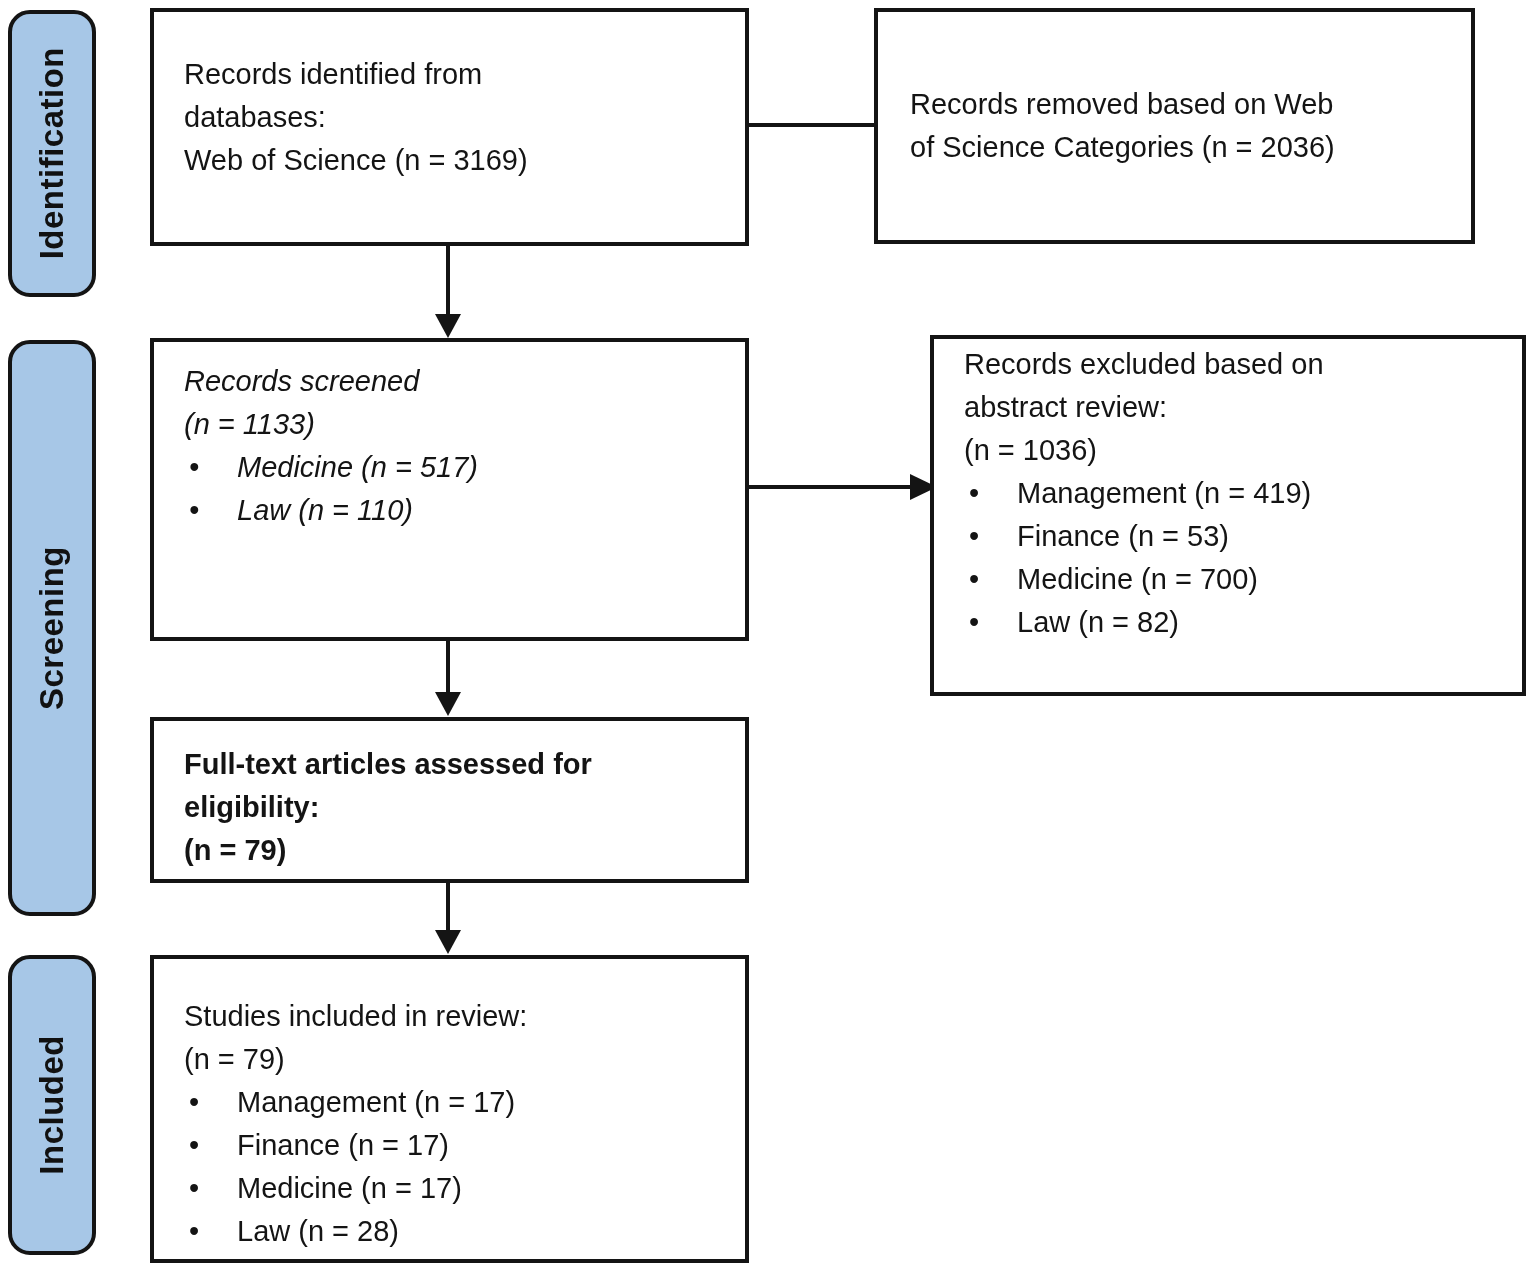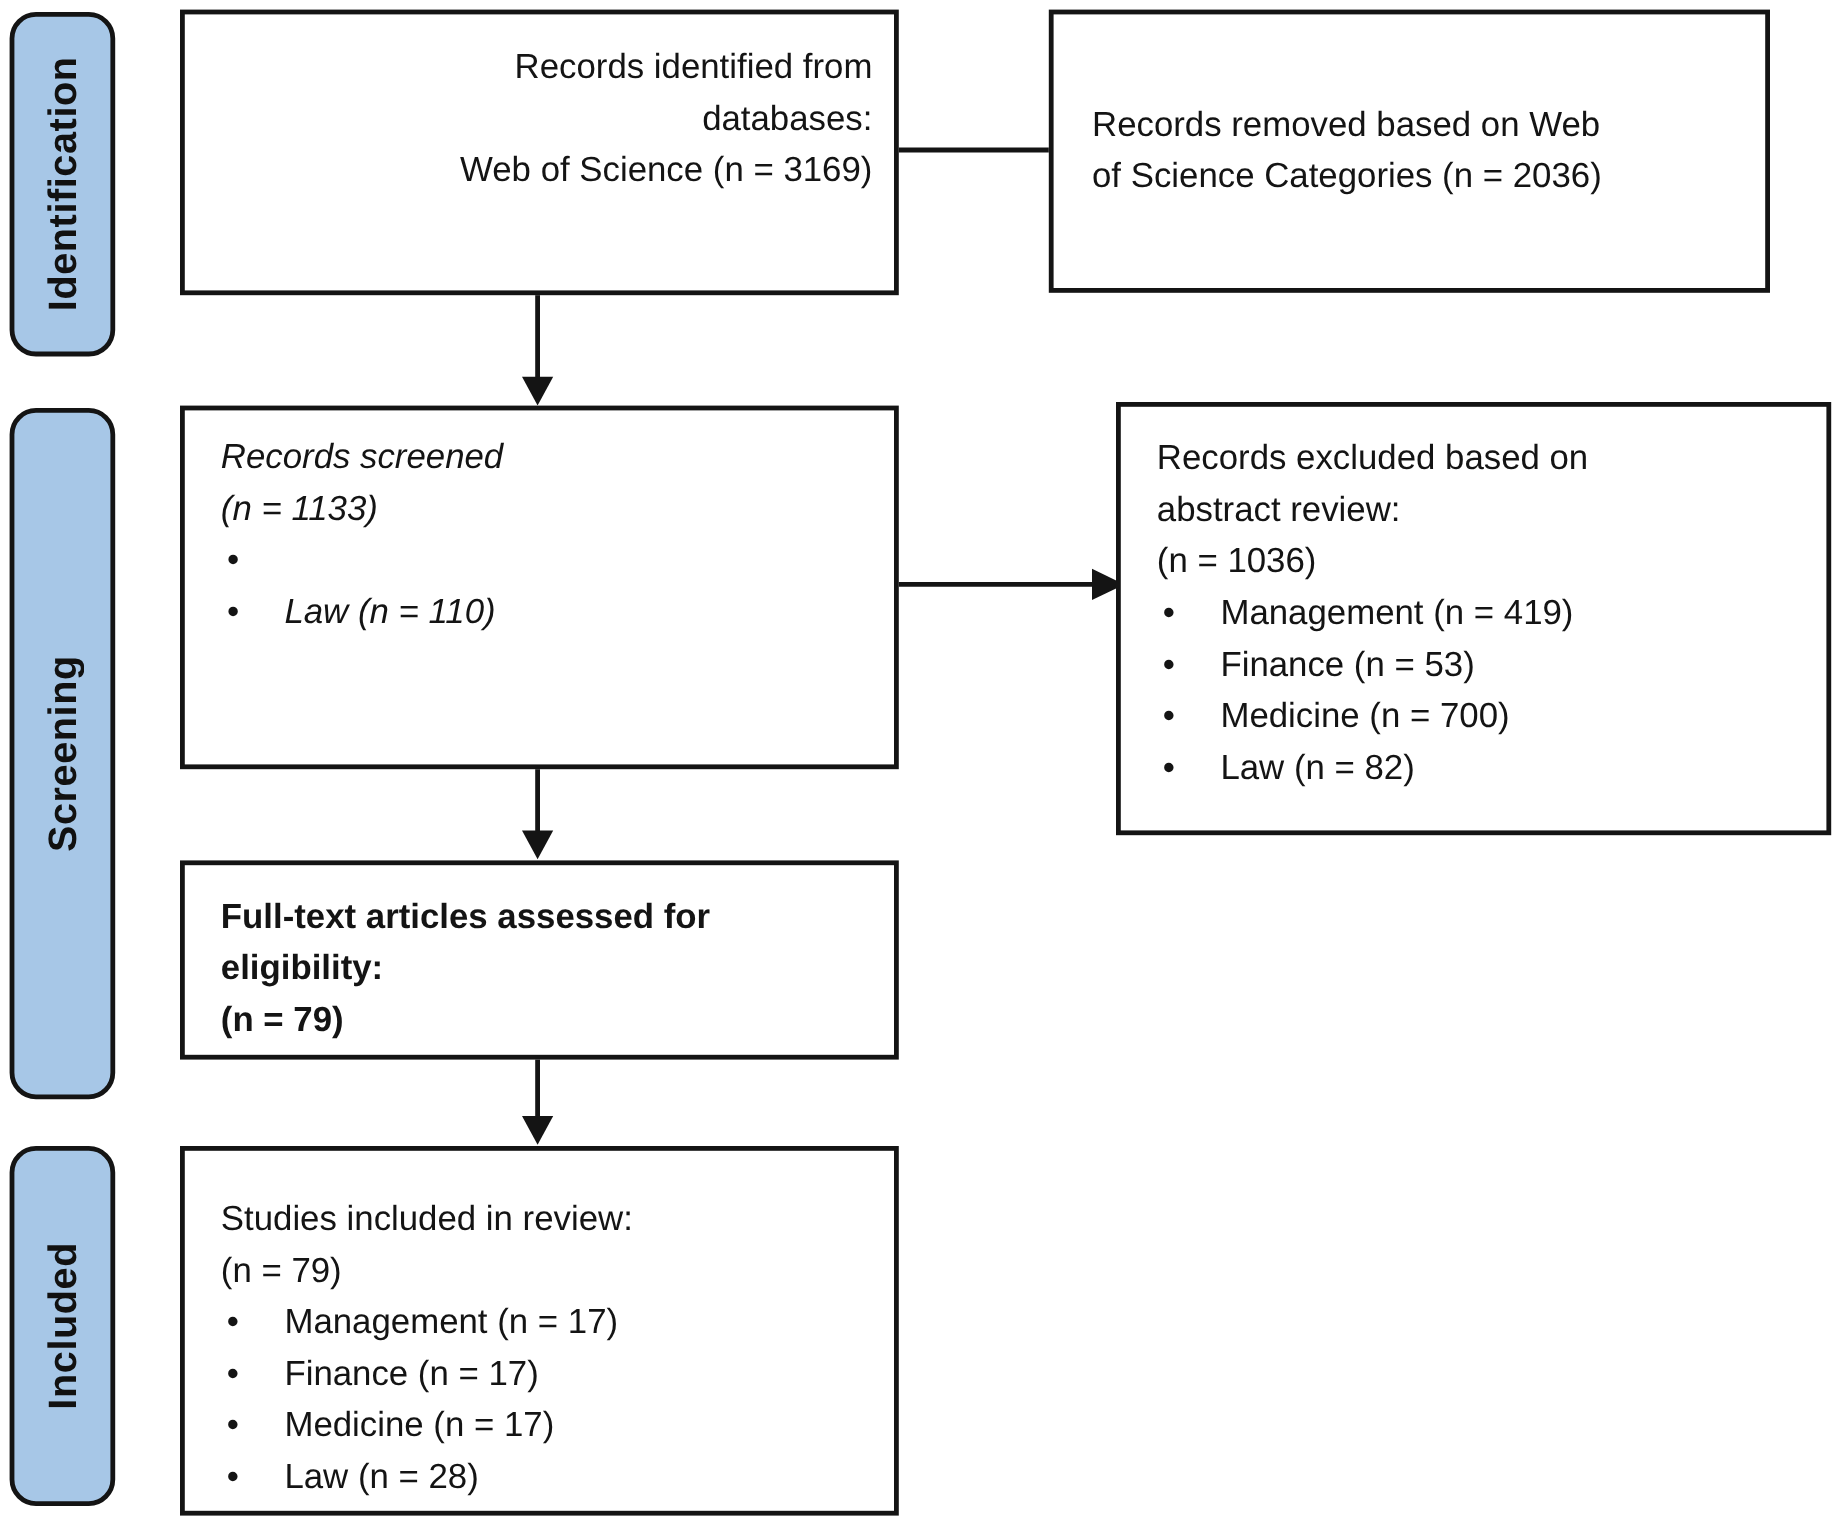--- a/index.html
+++ b/index.html
@@ -62,27 +62,27 @@
   .marker {
     width: 53px;
     flex: 0 0 53px;
     padding-left: 5px;
     box-sizing: border-box;
   }
   .marker::before { content: "\2022"; }
   .bullet-text { white-space: nowrap; }
 
   #box-identified { left: 150px; top: 8px;   width: 599px; height: 238px; }
-  #box-identified .inner { padding-top: 23px; text-align: right; }
+  #box-identified .inner { padding-top: 41px; }
   #box-removed    { left: 874px; top: 8px;   width: 601px; height: 236px; display: flex; flex-direction: column; justify-content: center; }
   #box-removed .inner { padding-left: 32px; }
   #box-screened   { left: 150px; top: 338px; width: 599px; height: 303px; font-style: italic; }
   #box-screened .inner { padding-top: 18px; }
   #box-excluded   { left: 930px; top: 335px; width: 596px; height: 361px; }
-  #box-excluded .inner { padding-top: 22px; }
+  #box-excluded .inner { padding-top: 4px; }
   #box-fulltext   { left: 150px; top: 717px; width: 599px; height: 166px; font-weight: bold; }
   #box-fulltext .inner { padding-top: 22px; }
   #box-included   { left: 150px; top: 955px; width: 599px; height: 308px; }
   #box-included .inner { padding-top: 36px; }
 
   #tab-identification { left: 8px; top: 10px;  width: 88px; height: 287px; }
   #tab-screening      { left: 8px; top: 340px; width: 88px; height: 576px; }
   #tab-included       { left: 8px; top: 955px; width: 88px; height: 300px; }
 </style>
 </head>
@@ -137,20 +137,21 @@
       <div class="line">of Science Categories (n = 2036)</div>
     </div>
   </div>
 
   <div class="box" id="box-screened">
     <div class="inner">
       <div class="line">Records screened</div>
       <div class="line">(n = 1133)</div>
       <div class="bullet">
         <span class="marker"></span>
+        <span class="bullet-text">Medicine (n = 517)</span>
       </div>
       <div class="bullet">
         <span class="marker"></span>
         <span class="bullet-text">Law (n = 110)</span>
       </div>
     </div>
   </div>
 
   <div class="box" id="box-excluded">
     <div class="inner">

